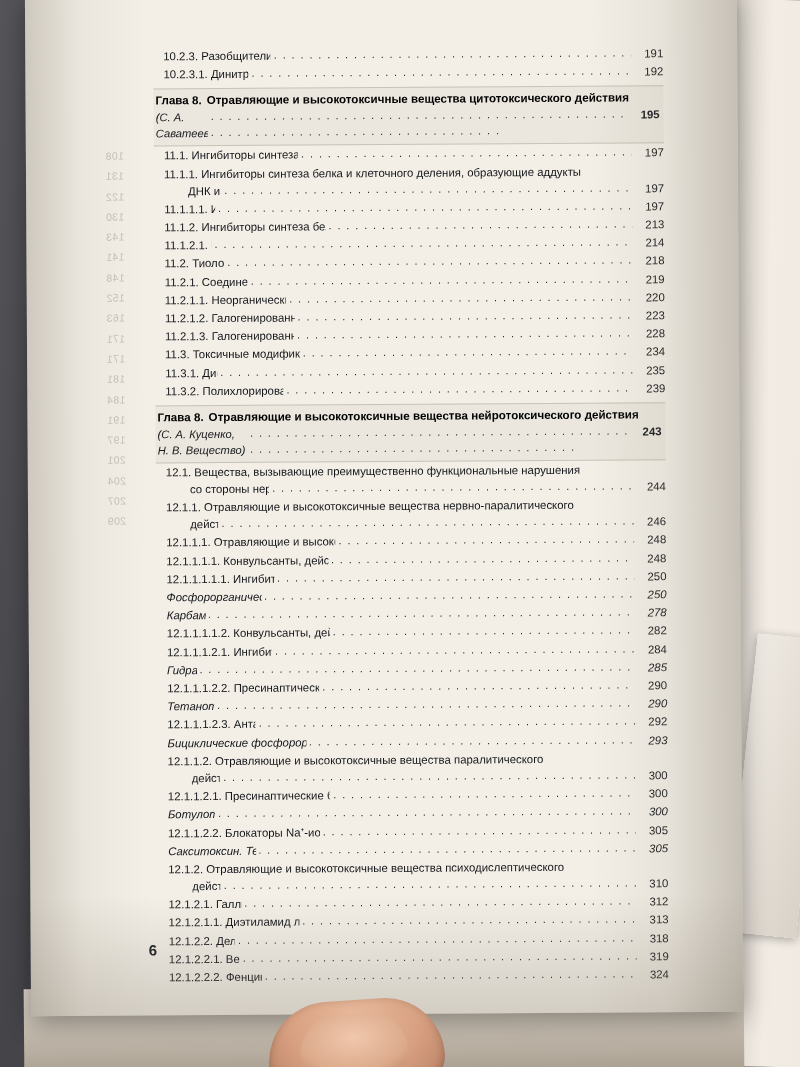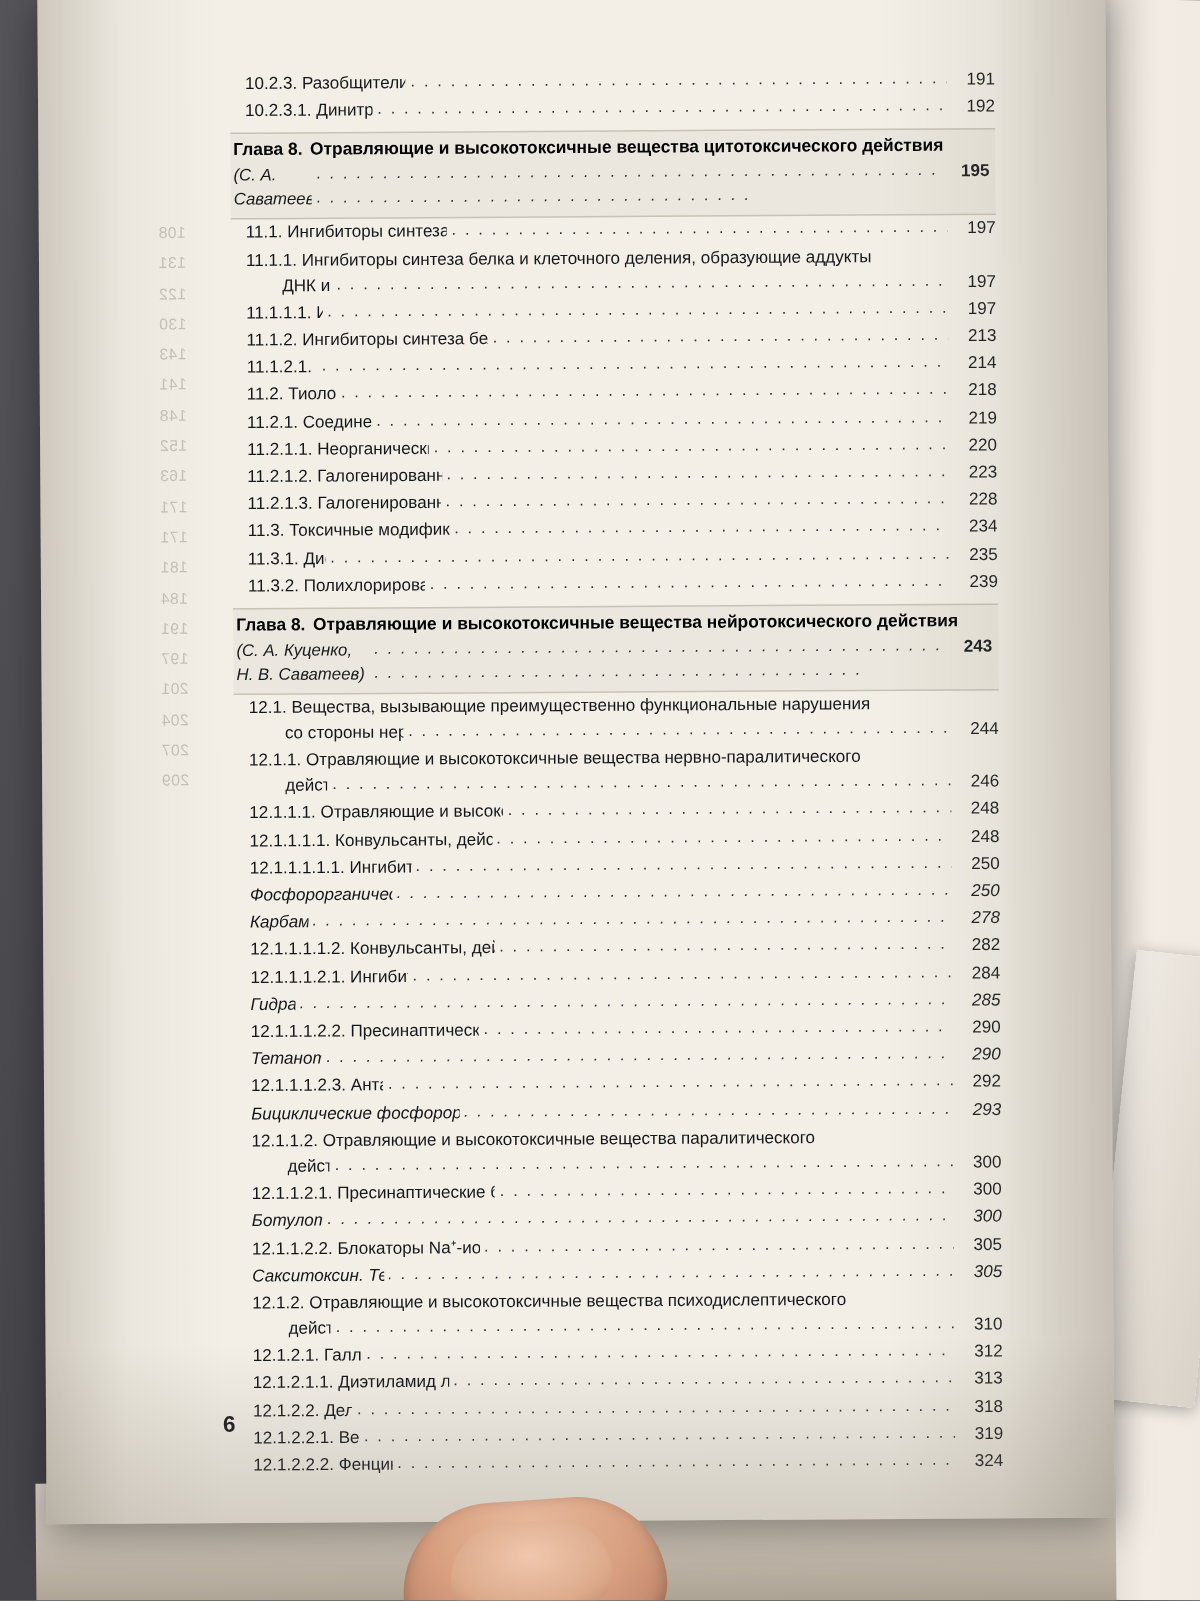--- a/index.html
+++ b/index.html
@@ -330,21 +330,21 @@
           <span class="lbl">11.3.2. Полихлорированные бифенилы (ПХБ)</span>
           <span class="dots">. . . . . . . . . . . . . . . . . . . . . . . . . . . . . . . . . . . . . . . . . . . . . . . . . . . . . . . . . . . . . . . . . . . . . . . . . . . . . . . . </span>
           <span class="pg">239</span>
         </div>
         <div class="chapter">
           <div class="chap-row">
             <span class="chap-num">Глава 8.</span>
             <span class="chap-title">Отравляющие и высокотоксичные вещества нейротоксического действия</span>
           </div>
           <div class="authors-row">
-            <span class="lbl">(С. А. Куценко, Н. В. Саватеев)</span>
+            <span class="lbl">(С. А. Куценко, Н. В. Вещество)</span>
             <span class="dots">. . . . . . . . . . . . . . . . . . . . . . . . . . . . . . . . . . . . . . . . . . . . . . . . . . . . . . . . . . . . . . . . . . . . . . . . . . . . . . . . </span>
             <span class="pg">243</span>
           </div>
         </div>
         <div class="toc-line nodots ind-1">
           <span class="lbl">12.1. Вещества, вызывающие преимущественно функциональные нарушения</span>
         </div>
         <div class="toc-line wrap-line">
           <span class="lbl">со стороны нервной системы</span>
           <span class="dots">. . . . . . . . . . . . . . . . . . . . . . . . . . . . . . . . . . . . . . . . . . . . . . . . . . . . . . . . . . . . . . . . . . . . . . . . . . . . . . . . </span>

